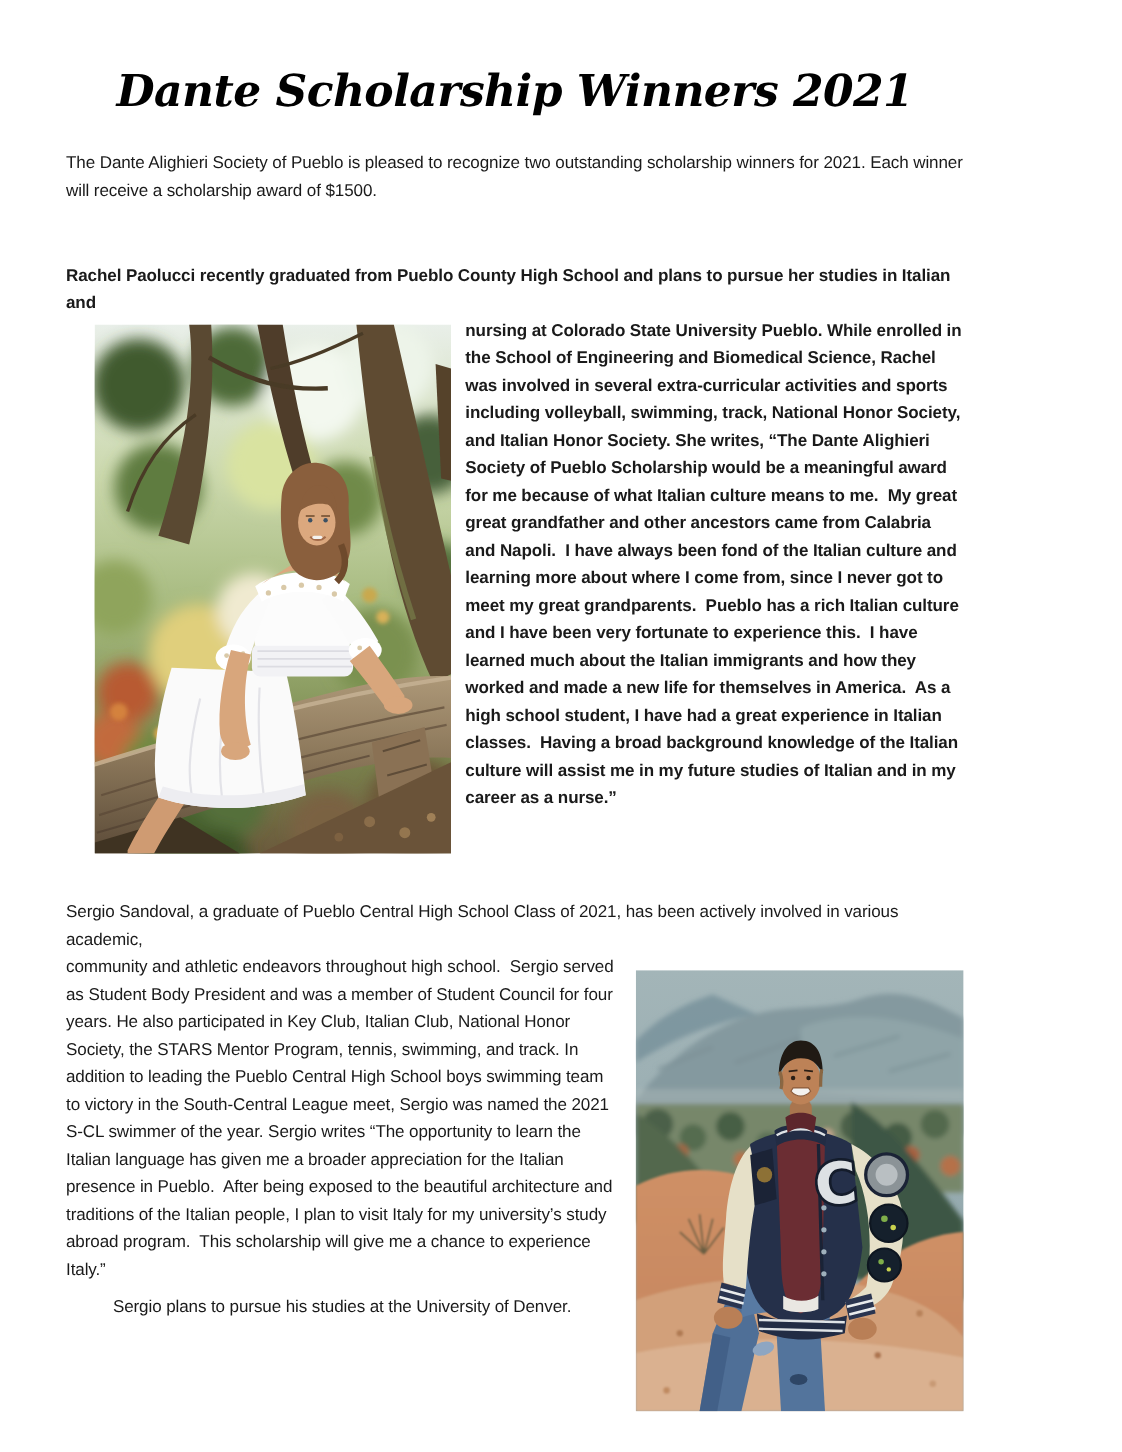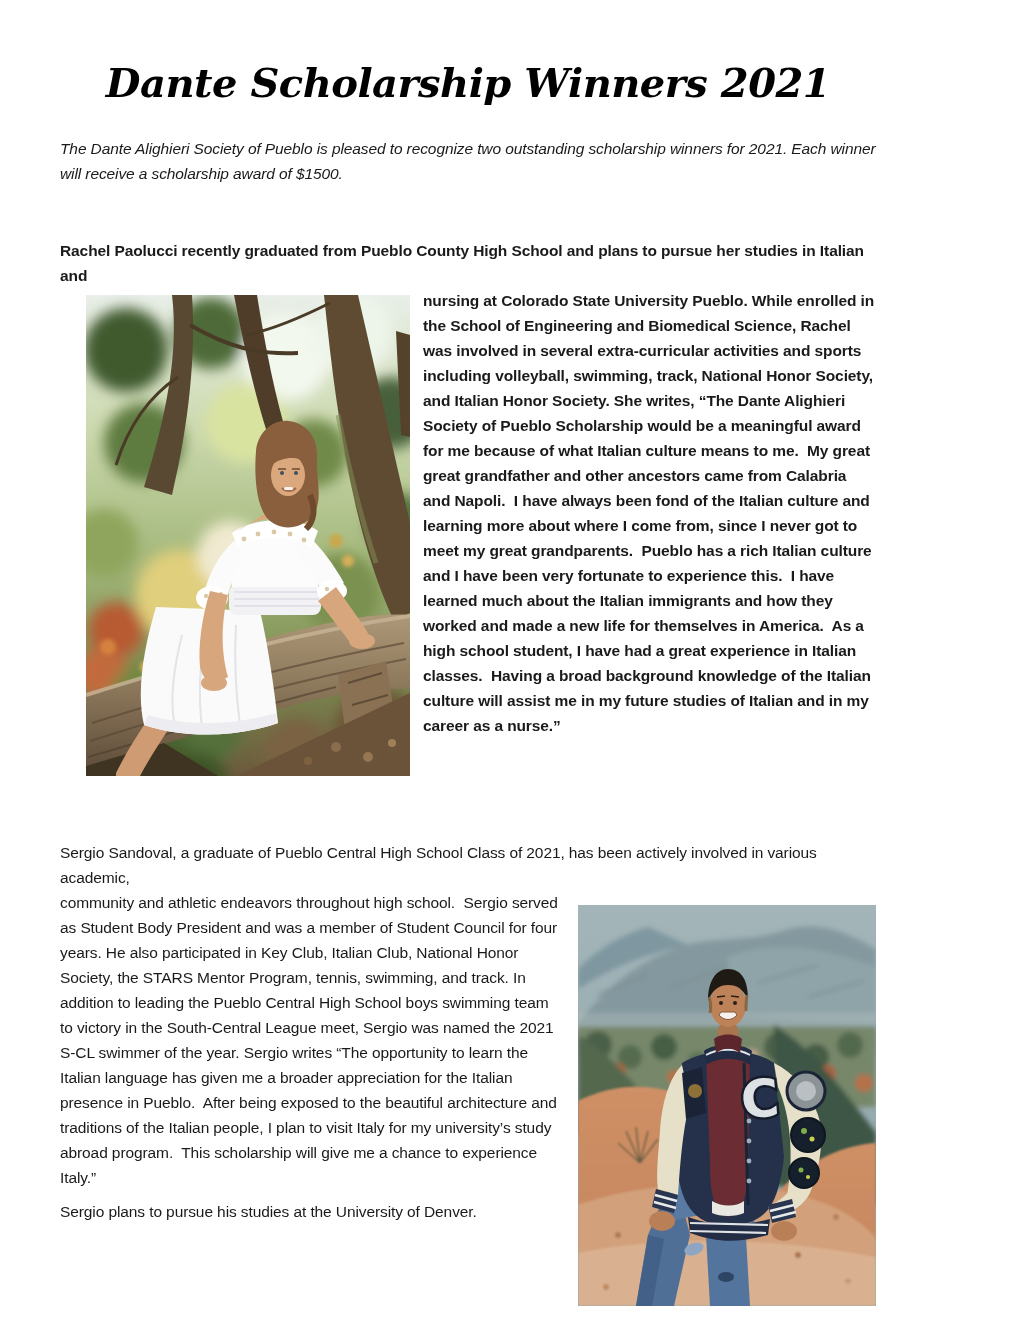--- a/index.html
+++ b/index.html
@@ -17,35 +17,35 @@
   .doc-title{
     margin:0;padding-top:54px;
     text-align:center;
     font-family:"DejaVu Serif",serif;
     font-style:italic;font-weight:bold;
     font-size:40px;line-height:58px;letter-spacing:-0.5px;
     color:#000;
   }
   p{margin:0;}
   .body-text{white-space:pre-wrap;}
-  .intro{margin-top:24px;font-style:italic;}
+  .intro{margin-top:24px;}
   .lead{margin-top:0;}
   .rachel-section{margin-top:52px;font-weight:bold;}
-  .sergio-section{margin-top:58px;}
+  .sergio-section{margin-top:35px;}
   .wrap-block{display:flow-root;}
   .photo{border:0;display:block;}
   .photo-rachel{
     float:left;width:324px;height:481px;
     margin:7px 13px 6px 26px;
   }
   .photo-sergio{
     float:right;width:298px;height:401px;
     margin:15px 0 0 16px;
   }
-  .closing{margin-top:9px;}
+  .closing{margin-top:9px;text-align:center;}
   figure{margin:0;}
   svg{display:block;}
 </style>
 </head>
 <body>
 
 <div class="page">
 
   <h1 class="doc-title">Dante Scholarship Winners 2021</h1>
 

